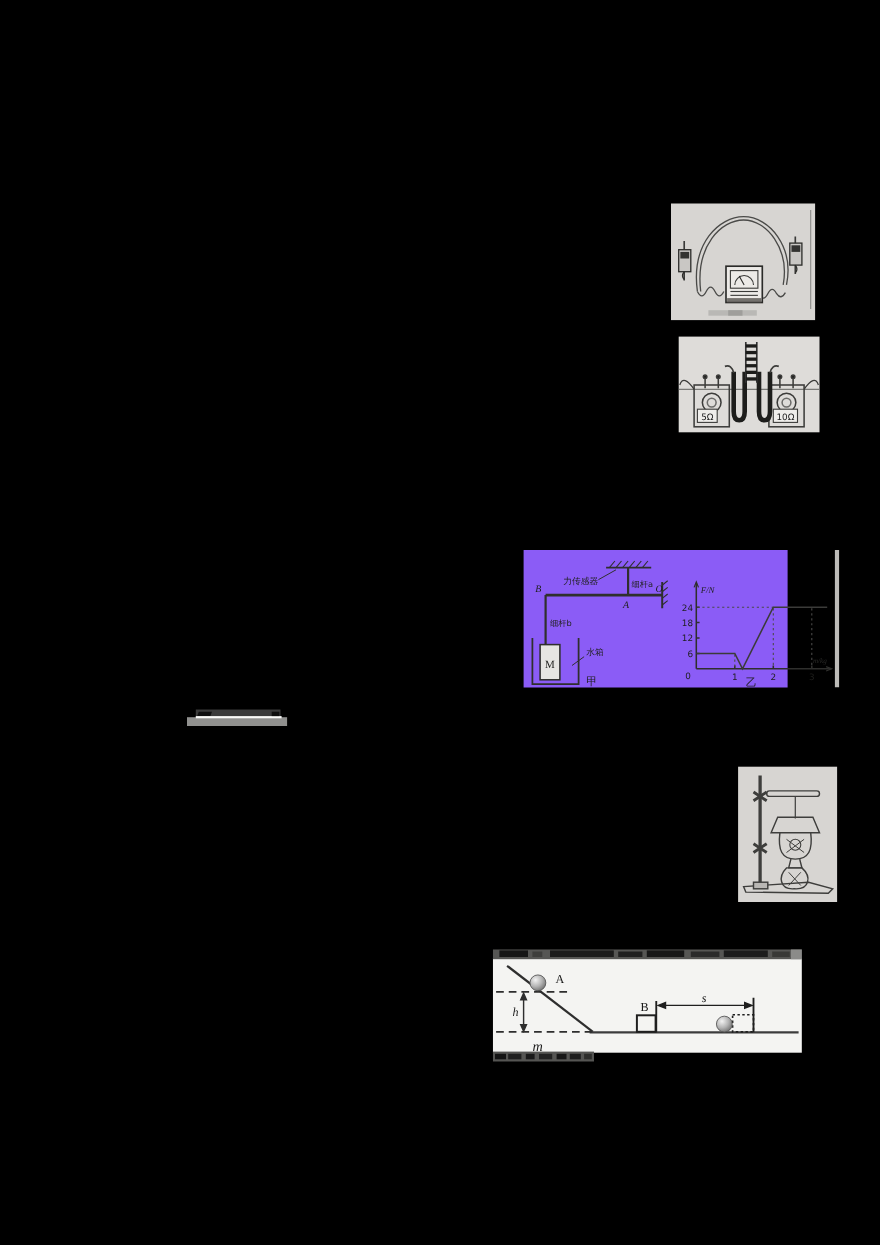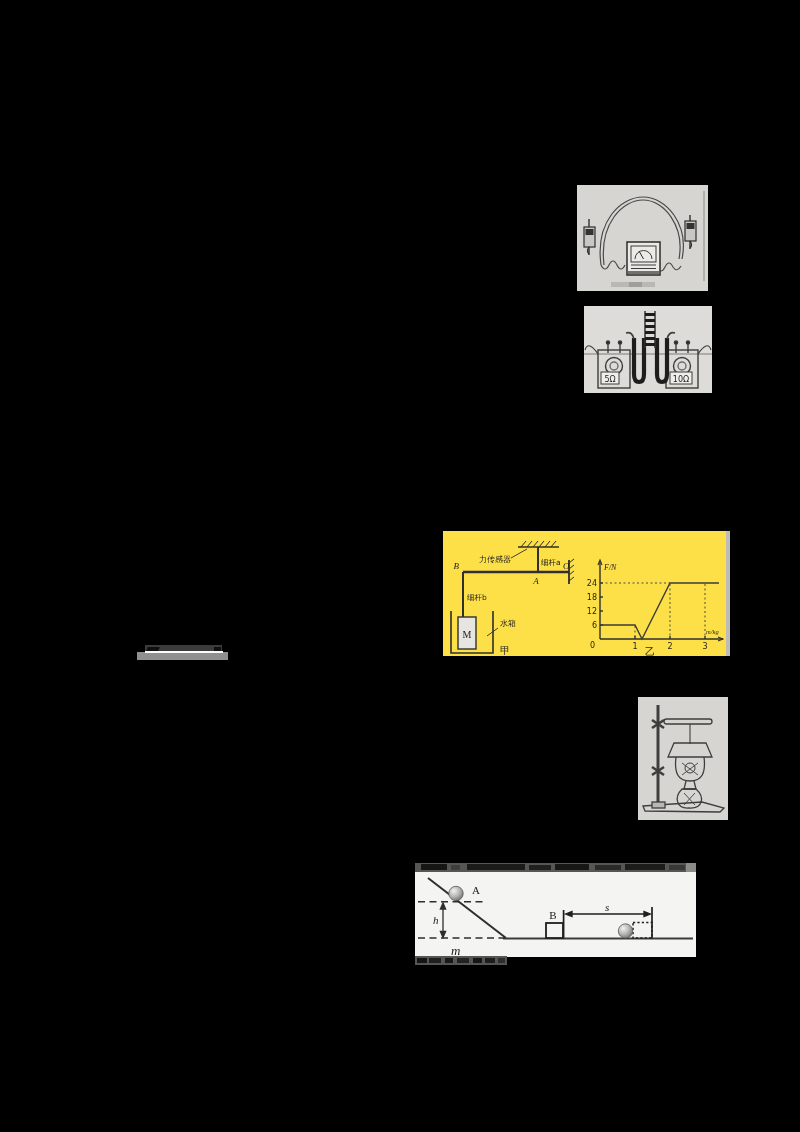--- a/index.html
+++ b/index.html
@@ -1,20 +1,20 @@
 <!DOCTYPE html>
 <html><head>
 <meta charset="utf-8">
 <style>
   html,body{margin:0;padding:0;}
   body{
     width:800px;height:1132px;position:relative;overflow:hidden;
     background:#000;font-family:"DejaVu Sans","Liberation Sans",sans-serif;
   }
-  .panel{position:absolute;}
+  .panel{position:absolute;margin-left:33px;}
   .panel svg{display:block;}
   .serif{font-family:"Liberation Serif","DejaVu Serif",serif;}
   
   #redact-bar{left:137px;top:645px;width:91px;height:15px;}
   #redact-top{position:absolute;left:8px;top:0;width:77px;height:7px;background:#3b3b3b;}
   #redact-bottom{position:absolute;left:0;top:7px;width:91px;height:8px;background:#90908e;}
   #redact-line{position:absolute;left:8px;top:6px;width:78px;height:2px;background:#fbfbf9;}
   .redact-mark{position:absolute;background:#0f0f0f;}
 </style>
 </head>
@@ -100,21 +100,21 @@
       <rect x="61" y="7" width="10" height="3" fill="#1c1c1a"></rect>
       <rect x="61" y="13" width="10" height="3" fill="#1c1c1a"></rect>
       <rect x="61" y="19" width="10" height="3" fill="#1c1c1a"></rect>
       <rect x="61" y="25" width="10" height="3" fill="#1c1c1a"></rect>
       <rect x="61" y="31" width="10" height="3" fill="#1c1c1a"></rect>
       <rect x="61" y="37" width="10" height="3" fill="#1c1c1a"></rect>
     </g>
   </svg>
 </div>
 
-<div class="panel" id="fig-lever" style="left:443px;top:531px;width:287px;height:125px;background:#fde047;">
+<div class="panel" id="fig-lever" style="left:443px;top:500px;width:240px;height:125px;background:#8b5cf6;">
   <svg width="287" height="125" viewBox="0 0 287 125">
     <rect x="283" y="0" width="4" height="125" fill="#bdbcb9"></rect>
 
     <g stroke="#2f2f2d">
       <line x1="75" y1="16" x2="116" y2="16" stroke-width="1.6"></line>
       <line x1="78" y1="16" x2="83" y2="10"></line>
         <line x1="84" y1="16" x2="89" y2="10"></line>
       <line x1="90" y1="16" x2="95" y2="10"></line>
         <line x1="96" y1="16" x2="101" y2="10"></line>
       <line x1="102" y1="16" x2="107" y2="10"></line>

